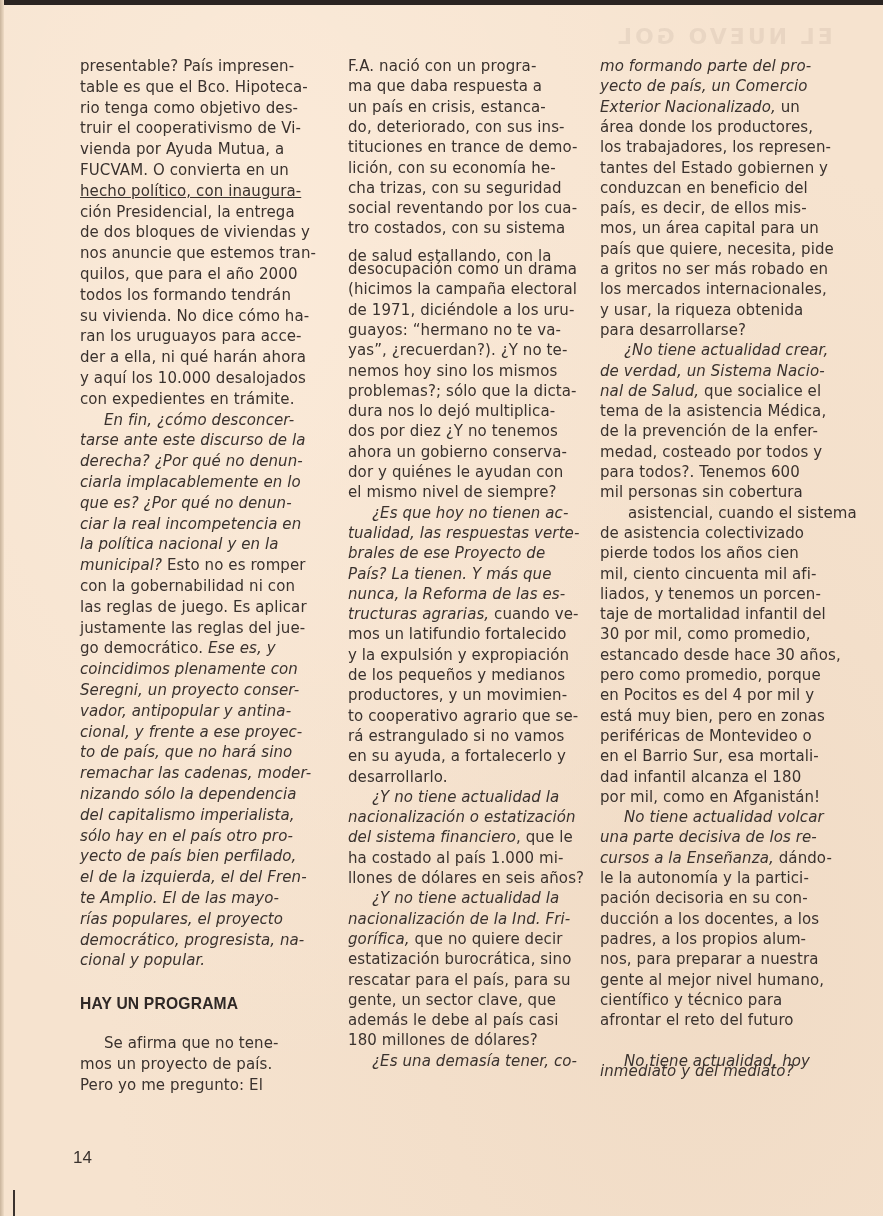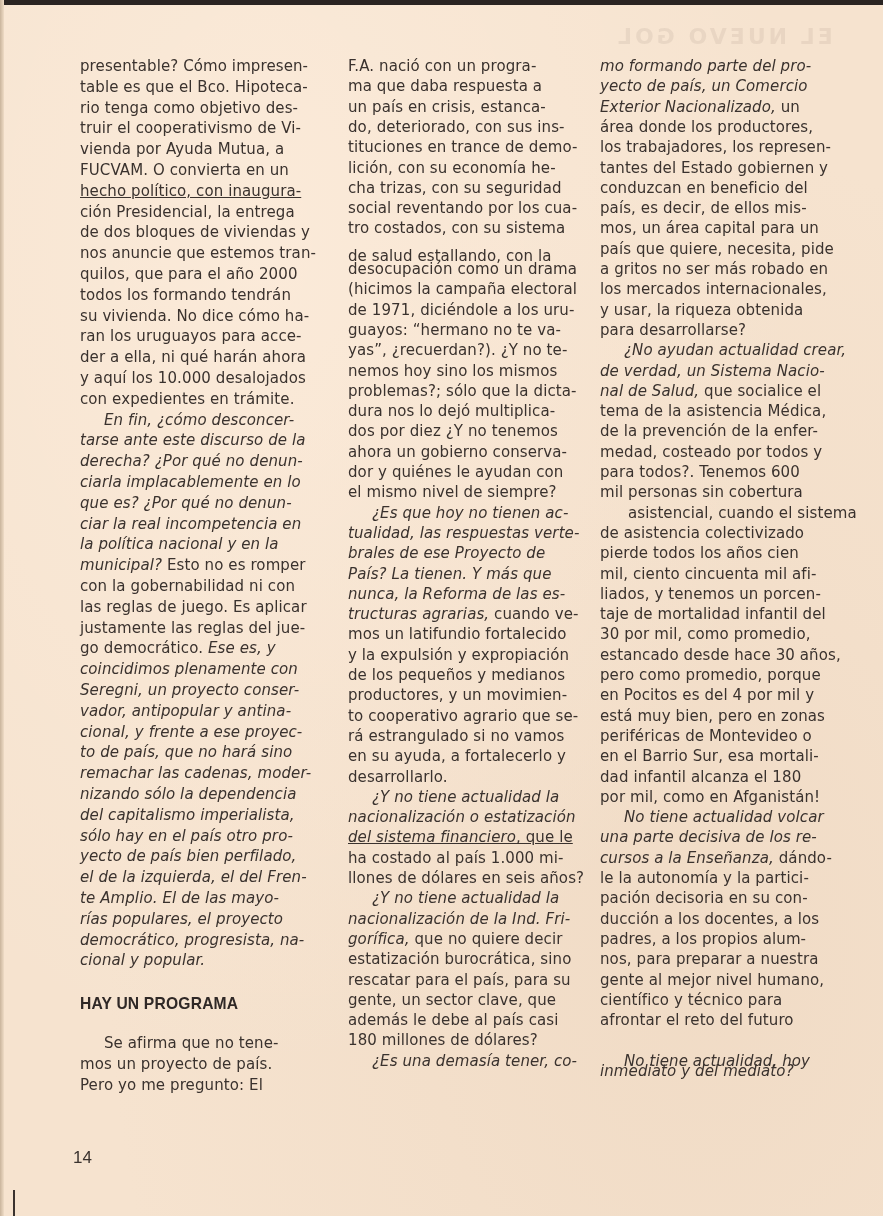--- a/index.html
+++ b/index.html
@@ -61,21 +61,21 @@
 </style>
 </head>
 <body>
 
 <div class="page">
   <div class="top-bar"></div>
   <div class="left-edge"></div>
   <div class="bleed">EL NUEVO GOL</div>
 
   <div class="column col-1">
-      <div class="line" style="top: 56px;"><span>presentable? Cómo impresen-</span></div>
+      <div class="line" style="top: 56px;"><span>presentable? País impresen-</span></div>
       <div class="line" style="top: 76.8px;"><span>table es que el Bco. Hipoteca-</span></div>
       <div class="line" style="top: 97.6px;"><span>rio tenga como objetivo des-</span></div>
       <div class="line" style="top: 118.4px;"><span>truir el cooperativismo de Vi-</span></div>
       <div class="line" style="top: 139.2px;"><span>vienda por Ayuda Mutua, a</span></div>
       <div class="line" style="top: 160px;"><span>FUCVAM. O convierta en un</span></div>
       <div class="line" style="top: 180.8px; text-decoration: underline;"><span>hecho político, con inaugura-</span></div>
       <div class="line" style="top: 201.6px;"><span>ción Presidencial, la entrega</span></div>
       <div class="line" style="top: 222.4px;"><span>de dos bloques de viviendas y</span></div>
       <div class="line" style="top: 243.2px;"><span>nos anuncie que estemos tran-</span></div>
       <div class="line" style="top: 264px;"><span>quilos, que para el año 2000</span></div>
@@ -149,21 +149,21 @@
       <div class="line" style="top: 624.4px;"><span>mos un latifundio fortalecido</span></div>
       <div class="line" style="top: 644.7px;"><span>y la expulsión y expropiación</span></div>
       <div class="line" style="top: 665px;"><span>de los pequeños y medianos</span></div>
       <div class="line" style="top: 685.3px;"><span>productores, y un movimien-</span></div>
       <div class="line" style="top: 705.6px;"><span>to cooperativo agrario que se-</span></div>
       <div class="line" style="top: 725.9px;"><span>rá estrangulado si no vamos</span></div>
       <div class="line" style="top: 746.2px;"><span>en su ayuda, a fortalecerlo y</span></div>
       <div class="line" style="top: 766.5px;"><span>desarrollarlo.</span></div>
       <div class="line indent" style="top: 786.8px;"><span class="it">¿Y no tiene actualidad la</span></div>
       <div class="line" style="top: 807.1px;"><span class="it">nacionalización o estatización</span></div>
-      <div class="line" style="top: 827.4px; text-decoration: underline;"><span class="it">del sistema financiero</span><span>, que le</span></div>
+      <div class="line" style="top: 827.4px;"><span class="it">del sistema financiero</span><span>, que le</span></div>
       <div class="line" style="top: 847.7px;"><span>ha costado al país 1.000 mi-</span></div>
       <div class="line" style="top: 868px;"><span>llones de dólares en seis años?</span></div>
       <div class="line indent" style="top: 888.3px;"><span class="it">¿Y no tiene actualidad la</span></div>
       <div class="line" style="top: 908.6px;"><span class="it">nacionalización de la Ind. Fri-</span></div>
       <div class="line" style="top: 928.9px;"><span class="it">gorífica,</span><span> que no quiere decir</span></div>
       <div class="line" style="top: 949.2px;"><span>estatización burocrática, sino</span></div>
       <div class="line" style="top: 969.5px;"><span>rescatar para el país, para su</span></div>
       <div class="line" style="top: 989.8px;"><span>gente, un sector clave, que</span></div>
       <div class="line" style="top: 1010.1px;"><span>además le debe al país casi</span></div>
       <div class="line" style="top: 1030.4px;"><span>180 millones de dólares?</span></div>
@@ -177,21 +177,21 @@
       <div class="line" style="top: 137.2px;"><span>los trabajadores, los represen-</span></div>
       <div class="line" style="top: 157.5px;"><span>tantes del Estado gobiernen y</span></div>
       <div class="line" style="top: 177.8px;"><span>conduzcan en beneficio del</span></div>
       <div class="line" style="top: 198.1px;"><span>país, es decir, de ellos mis-</span></div>
       <div class="line" style="top: 218.4px;"><span>mos, un área capital para un</span></div>
       <div class="line" style="top: 238.7px;"><span>país que quiere, necesita, pide</span></div>
       <div class="line" style="top: 259px;"><span>a gritos no ser más robado en</span></div>
       <div class="line" style="top: 279.3px;"><span>los mercados internacionales,</span></div>
       <div class="line" style="top: 299.6px;"><span>y usar, la riqueza obtenida</span></div>
       <div class="line" style="top: 319.9px;"><span>para desarrollarse?</span></div>
-      <div class="line indent" style="top: 340.2px;"><span class="it">¿No ayudan actualidad crear,</span></div>
+      <div class="line indent" style="top: 340.2px;"><span class="it">¿No tiene actualidad crear,</span></div>
       <div class="line" style="top: 360.5px;"><span class="it">de verdad, un Sistema Nacio-</span></div>
       <div class="line" style="top: 380.8px;"><span class="it">nal de Salud,</span><span> que socialice el</span></div>
       <div class="line" style="top: 401.1px;"><span>tema de la asistencia Médica,</span></div>
       <div class="line" style="top: 421.4px;"><span>de la prevención de la enfer-</span></div>
       <div class="line" style="top: 441.7px;"><span>medad, costeado por todos y</span></div>
       <div class="line" style="top: 462px;"><span>para todos?. Tenemos 600</span></div>
       <div class="line" style="top: 482.3px;"><span>mil personas sin cobertura</span></div>
       <div class="line" style="top: 502.6px; margin-left: 28px;"><span>asistencial, cuando el sistema</span></div>
       <div class="line" style="top: 522.9px;"><span>de asistencia colectivizado</span></div>
       <div class="line" style="top: 543.2px;"><span>pierde todos los años cien</span></div>

